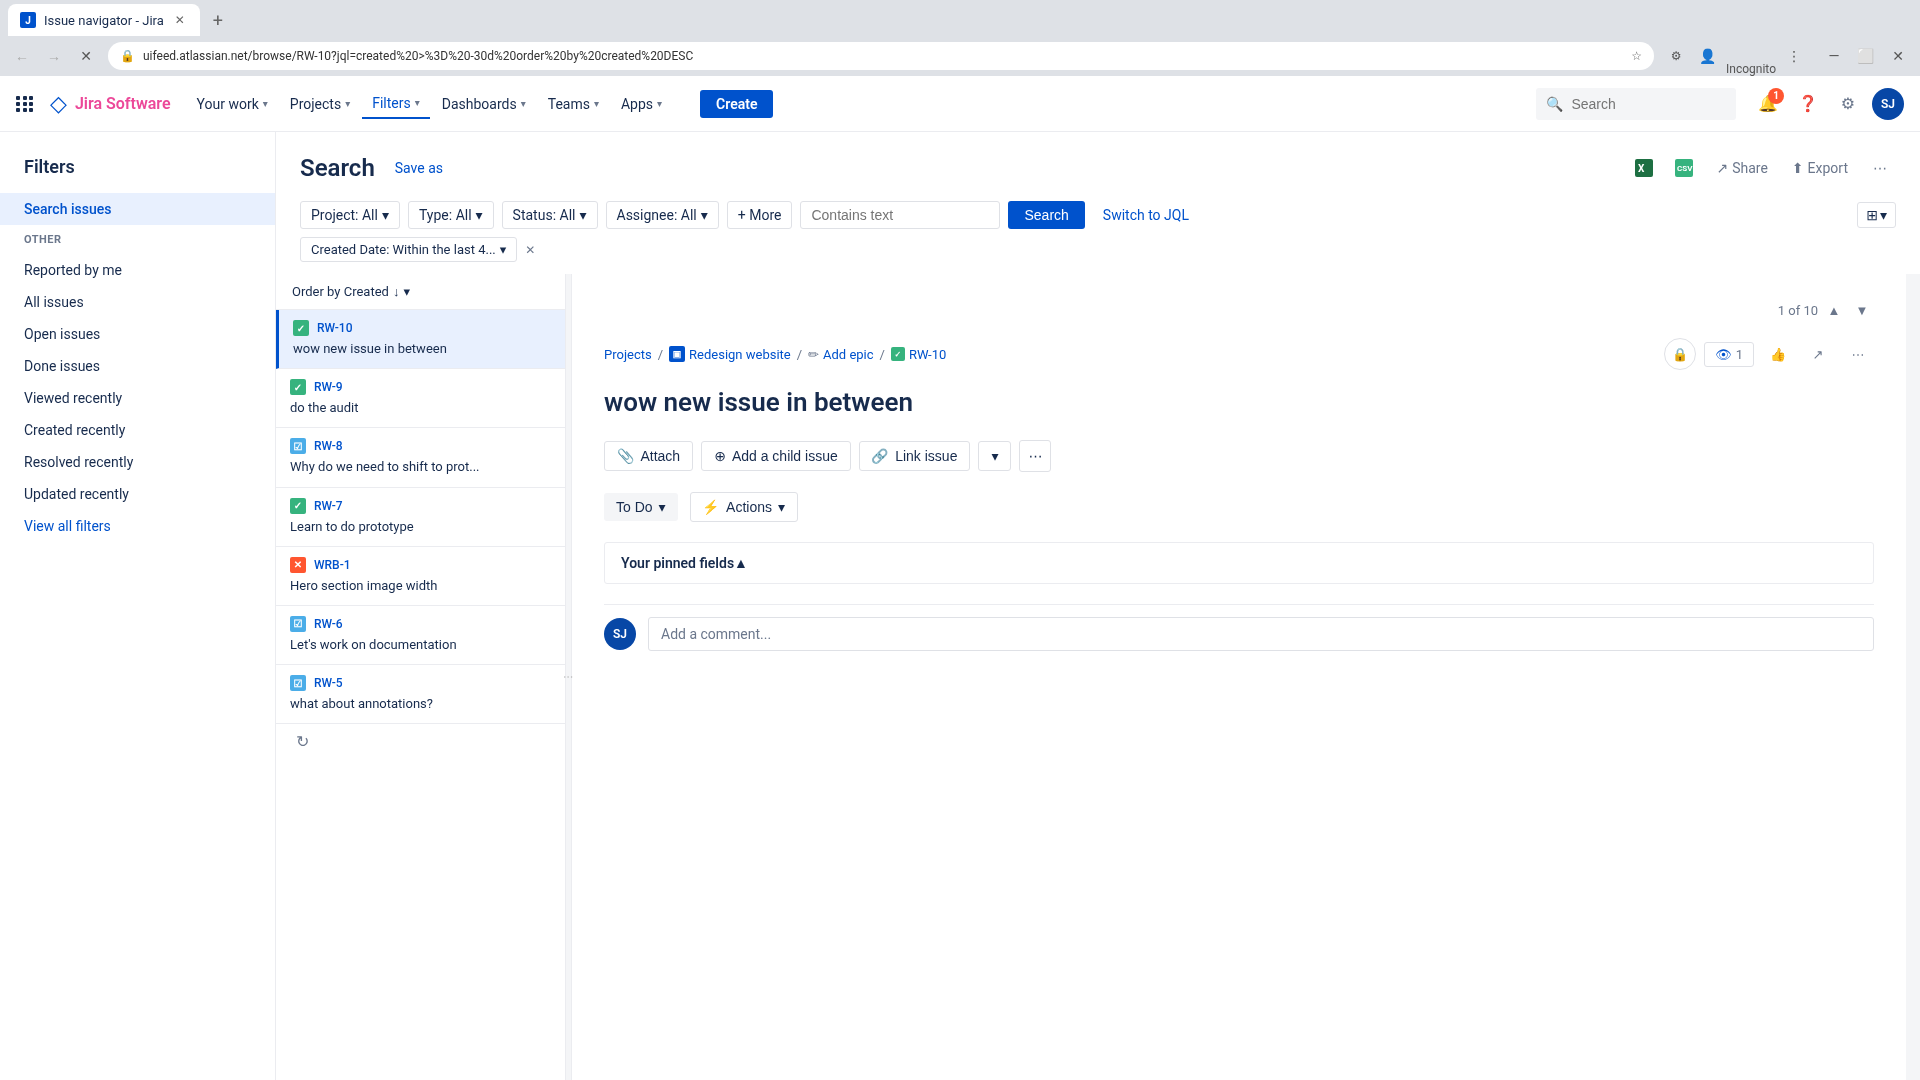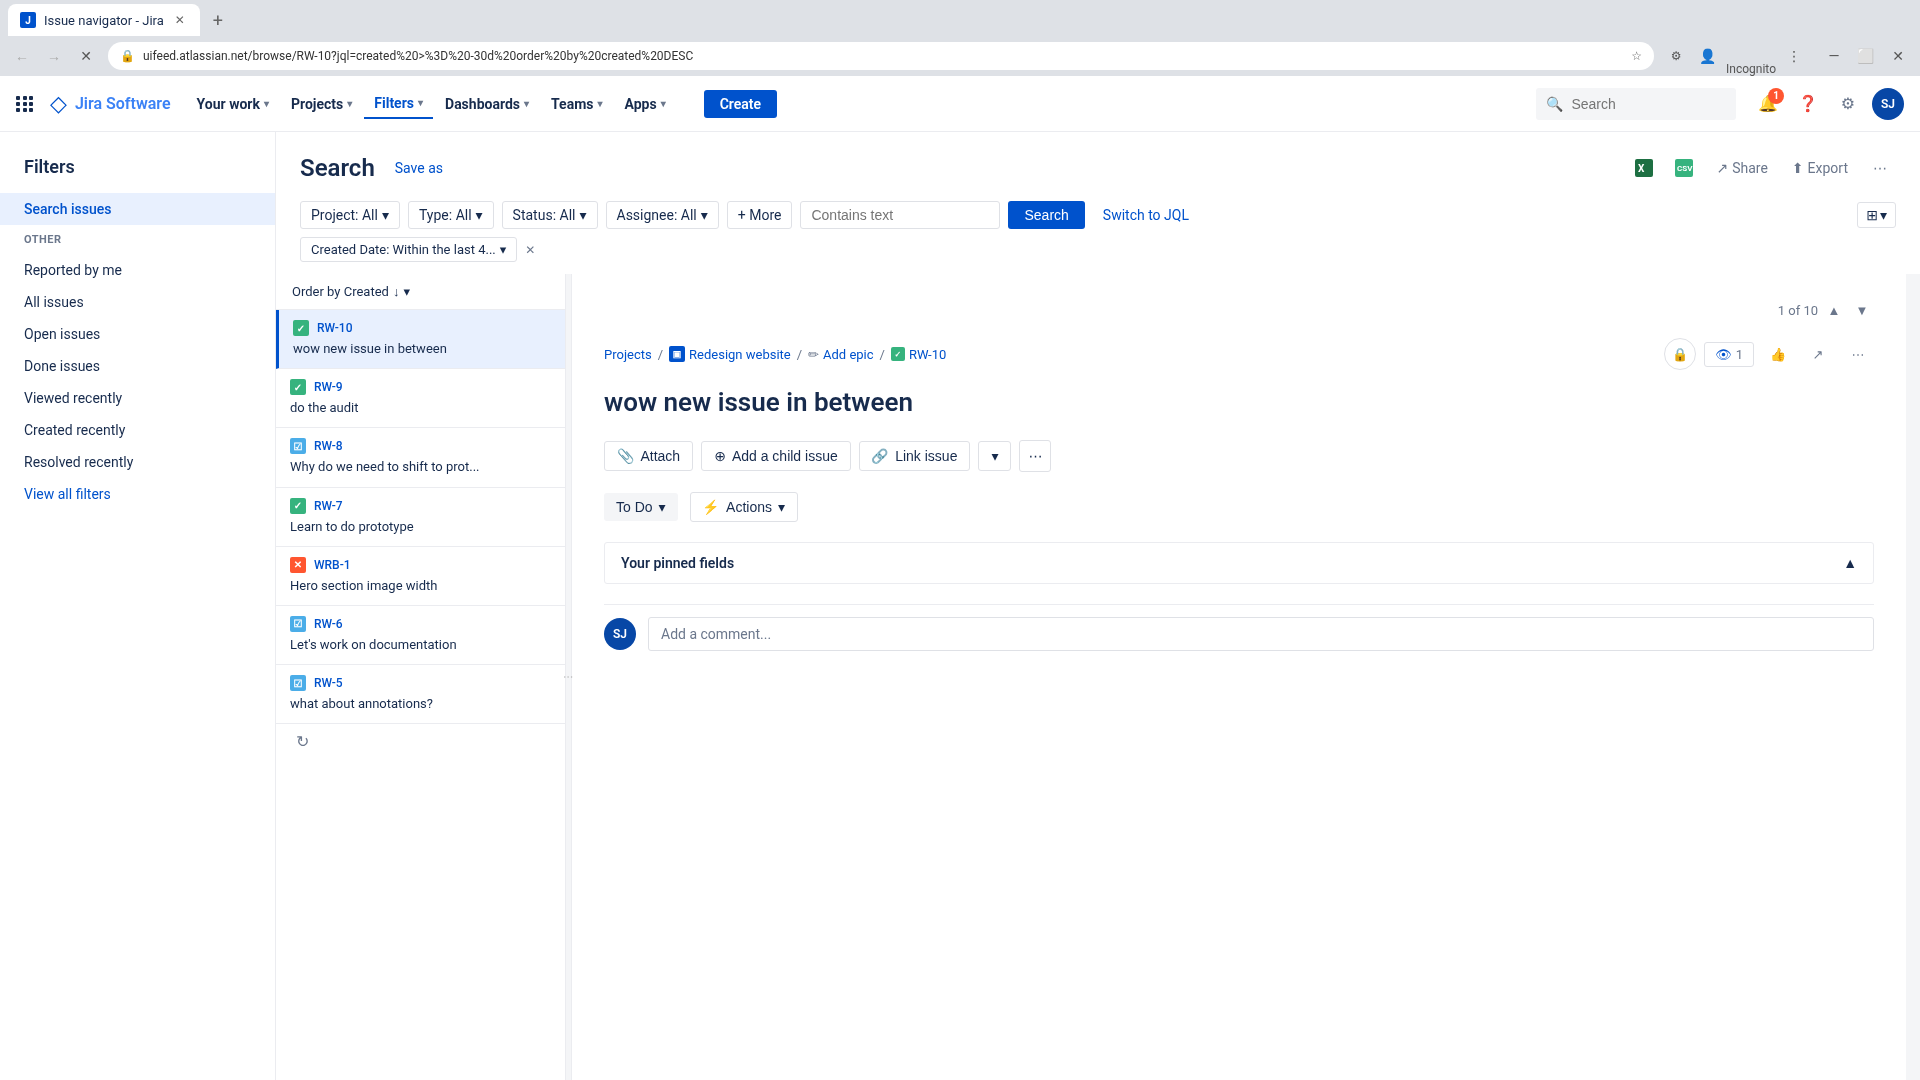--- a/index.html
+++ b/index.html
@@ -20,23 +20,23 @@
     .browser-actions { display: flex; align-items: center; gap: 4px; }
     .window-controls { display: flex; gap: 4px; margin-left: 4px; }
     .win-btn { width: 28px; height: 28px; display: flex; align-items: center; justify-content: center; cursor: pointer; font-size: 14px; color: #555; }
 
     
     .app { display: flex; flex-direction: column; height: calc(1080px - 76px); }
 
     
     .topnav { height: 56px; background: #fff; border-bottom: 1px solid #ebecf0; display: flex; align-items: center; padding: 0 16px; gap: 8px; flex-shrink: 0; }
     .nav-logo { display: flex; align-items: center; gap: 8px; margin-right: 8px; cursor: pointer; }
-    .nav-brand { color: #3b82f6; font-size: 16px; font-weight: 600; }
+    .nav-brand { color: #ec4899; font-size: 16px; font-weight: 600; }
     .nav-items { display: flex; align-items: center; gap: 2px; }
-    .nav-item { padding: 6px 10px; border-radius: 3px; cursor: pointer; color: #172b4d; font-size: 14px; display: flex; align-items: center; gap: 4px; font-weight: bold; }
+    .nav-item { padding: 6px 10px; border-radius: 3px; cursor: pointer; color: #172b4d; font-size: 14px; display: flex; align-items: center; gap: 4px; }
     .nav-item.active { color: #0052cc; border-bottom: 2px solid #0052cc; border-radius: 0; }
     .nav-chevron { font-size: 10px; color: #6b778c; }
     .nav-create { background: #0052cc; color: #fff; padding: 6px 16px; border-radius: 3px; font-weight: 600; cursor: pointer; margin-left: 20px; }
     .nav-search { margin-left: auto; background: #f4f5f7; border-radius: 3px; height: 32px; display: flex; align-items: center; padding: 0 10px; gap: 8px; width: 200px; cursor: text; }
     .nav-search input { border: none; background: transparent; outline: none; font-size: 14px; color: #6b778c; width: 100%; }
     .nav-icons { display: flex; align-items: center; gap: 8px; margin-left: 8px; }
     .nav-icon-btn { width: 32px; height: 32px; border-radius: 50%; display: flex; align-items: center; justify-content: center; cursor: pointer; color: #6b778c; font-size: 16px; position: relative; }
     .badge { position: absolute; top: 0; right: 0; background: #ff5630; color: white; font-size: 10px; width: 16px; height: 16px; border-radius: 50%; display: flex; align-items: center; justify-content: center; font-weight: bold; }
     .avatar { width: 32px; height: 32px; border-radius: 50%; background: #0747a6; color: white; font-size: 12px; font-weight: 600; display: flex; align-items: center; justify-content: center; cursor: pointer; }
     .grid-icon { display: grid; grid-template-columns: 1fr 1fr 1fr; gap: 2px; width: 18px; }
@@ -101,21 +101,21 @@
     .issue-title { font-size: 26px; font-weight: 600; color: #172b4d; margin-bottom: 20px; line-height: 1.3; }
     .issue-actions-bar { display: flex; align-items: center; gap: 8px; margin-bottom: 20px; }
     .action-btn { border: 1px solid #dfe1e6; border-radius: 3px; padding: 6px 12px; cursor: pointer; font-size: 14px; color: #172b4d; background: #fff; display: flex; align-items: center; gap: 6px; }
     .action-btn-more { border: 1px solid #dfe1e6; border-radius: 3px; width: 32px; height: 32px; display: flex; align-items: center; justify-content: center; cursor: pointer; background: #fff; }
     .status-btn { background: #f4f5f7; border: none; border-radius: 3px; padding: 6px 12px; cursor: pointer; font-size: 14px; color: #172b4d; font-weight: 500; display: flex; align-items: center; gap: 6px; }
     .actions-btn { border: 1px solid #dfe1e6; background: #fff; border-radius: 3px; padding: 6px 12px; cursor: pointer; font-size: 14px; color: #172b4d; display: flex; align-items: center; gap: 6px; }
     .desc-section { margin-bottom: 20px; }
     .desc-title { font-size: 16px; font-weight: 600; color: #172b4d; margin-bottom: 8px; }
     .desc-placeholder { font-size: 14px; color: #6b778c; cursor: text; }
     .pinned-fields { border: 1px solid #ebecf0; border-radius: 3px; padding: 12px 16px; margin-bottom: 20px; }
-    .pinned-fields-header { display: flex; align-items: center; justify-content: space-between; cursor: pointer; }
+    .pinned-fields-header { display: flex; align-items: center; cursor: pointer; }
     .pinned-fields-title { font-size: 14px; font-weight: 600; color: #172b4d; }
     .comment-area { display: flex; align-items: center; gap: 12px; padding: 12px 0; border-top: 1px solid #ebecf0; }
     .comment-avatar { width: 32px; height: 32px; border-radius: 50%; background: #0747a6; color: white; font-size: 12px; font-weight: 600; display: flex; align-items: center; justify-content: center; flex-shrink: 0; }
     .comment-input { flex: 1; border: 1px solid #dfe1e6; border-radius: 3px; padding: 8px 12px; font-size: 14px; color: #6b778c; cursor: text; }
 
     
     .detail-scrollbar { width: 14px; flex-shrink: 0; background: #f4f5f7; }
 
     
     .pagination { display: flex; align-items: center; gap: 4px; font-size: 13px; color: #6b778c; }
@@ -256,20 +256,23 @@
       </div>
       <div class="sidebar-item">
         <span>Viewed recently</span>
       </div>
       <div class="sidebar-item">
         <span>Created recently</span>
       </div>
       <div class="sidebar-item">
         <span>Resolved recently</span>
       </div>
+      <div class="sidebar-item">
+        <span>Updated recently</span>
+      </div>
       <div class="sidebar-link">
         <span>View all filters</span>
       </div>
     </aside>
 
     <div class="content">
       <div class="content-header">
         <h1 class="page-title">Search</h1>
         <span class="save-as-btn">Save as</span>
         <div class="header-actions">

